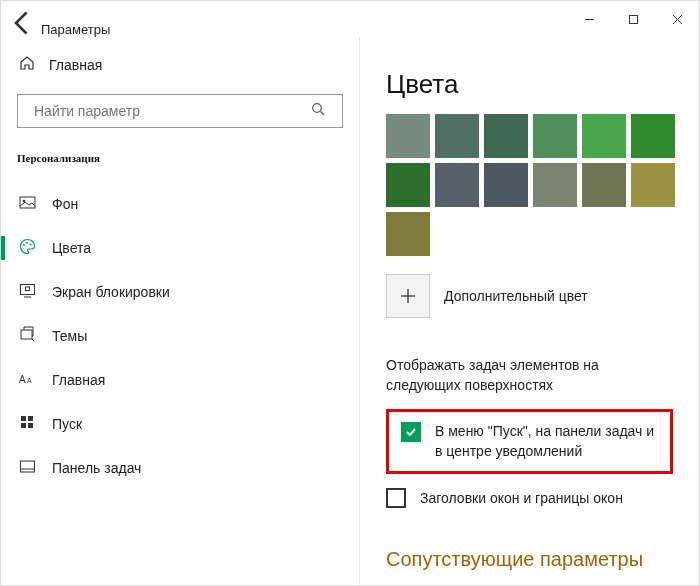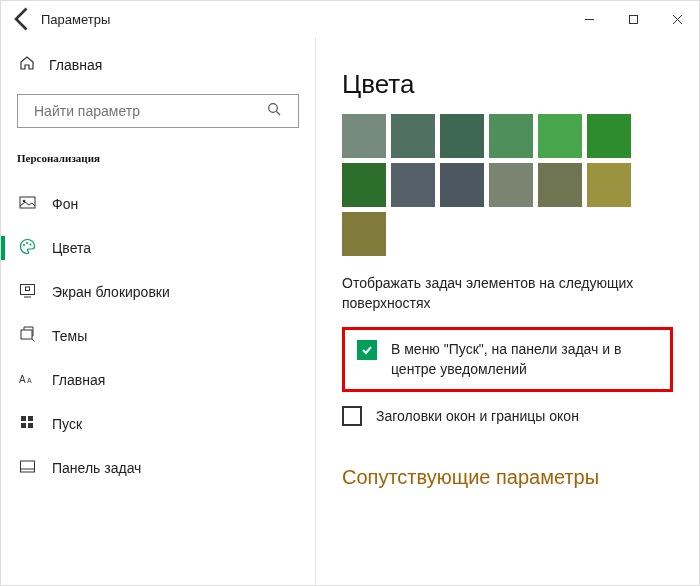--- a/index.html
+++ b/index.html
@@ -1,28 +1,28 @@
 <!DOCTYPE html>
 <html><head>
 <meta charset="utf-8">
 <style>
   * { box-sizing: border-box; margin: 0; padding: 0; font-family: "Segoe UI", Arial, sans-serif; }
   html, body { width: 700px; height: 586px; background: #fff; overflow: hidden; }
 
   .window { display: flex; flex-direction: column; width: 100%; height: 100%; border: 1px solid #ddd; }
 
-  .titlebar { display: flex; align-items: center; height: 36px; padding-left: 8px; }
+  .titlebar { display: flex; align-items: flex-end; height: 36px; padding-left: 8px; }
   .tb-back { width: 28px; display:flex; align-items:center; justify-content:center; font-size:16px; color:#333;}
   .tb-title { font-size: 13px; color:#222; margin-left:4px; }
   .sysbtns { margin-left:auto; display:flex; }
   .sysbtn { width:44px; height:36px; display:flex; align-items:center; justify-content:center; font-size:11px; color:#333; }
   .sysbtn svg { width:11px; height:11px; }
 
   .main { flex:1; display:flex; overflow:hidden; }
-  .sidebar { width:315px; border-right:1px solid #e6e6e6; padding:18px 16px 0 16px; }
+  .sidebar { width:359px; border-right:1px solid #e6e6e6; padding:18px 16px 0 16px; }
   .home-row { display:flex; align-items:center; gap:14px; font-size:14px; color:#222; margin-bottom:20px; margin-left:2px;}
   .home-row svg { width:16px; height:16px; }
 
   .search { display:flex; align-items:center; border:1px solid #999; height:34px; padding:0 16px; margin-bottom:24px; }
   .search input { border:none; flex:1; font-size:14px; outline:none; background:transparent; }
   .search .sicon { font-size:14px; color:#555; }
 
   .side-heading { font-size:11px; font-weight:600; margin-bottom:18px; color:#111;font-family:Liberation Serif, serif;}
   .nav-item { display:flex; align-items:center; gap:16px; height:44px; font-size:14px; color:#222; cursor:pointer; padding-left:2px;}
   .nav-item.active { position:relative; }
@@ -169,20 +169,29 @@
           <div class="swatch" style="background: rgb(46, 139, 46);"></div>
           <div class="swatch" style="background: rgb(45, 110, 45);"></div>
           <div class="swatch" style="background: rgb(85, 96, 105);"></div>
           <div class="swatch" style="background: rgb(76, 87, 96);"></div>
           <div class="swatch" style="background: rgb(123, 132, 113);"></div>
           <div class="swatch" style="background: rgb(111, 117, 83);"></div>
           <div class="swatch" style="background: rgb(156, 147, 65);"></div>
           <div class="swatch" style="background: rgb(128, 123, 58);"></div>
         </div>
 
+      <div class="addcolor">
+        <div class="addbtn">
+          <svg width="18" height="18" viewBox="0 0 18 18">
+              <line x1="9" y1="2" x2="9" y2="16" stroke="#333" stroke-width="1.3"></line>
+              <line x1="2" y1="9" x2="16" y2="9" stroke="#333" stroke-width="1.3"></line>
+            </svg>
+        </div>
+        <div class="addlabel">Дополнительный цвет</div>
+      </div>
 
       <div class="subhead">Отображать задач элементов на следующих поверхностях</div>
 
       <div class="highlight">
         <div class="chk checked">
           <svg viewBox="0 0 12 12">
               <path d="M2 6 L5 9 L10 3" stroke="#fff" stroke-width="2" fill="none"></path>
             </svg>
         </div>
         <div class="opt-label">В меню "Пуск", на панели задач и в центре уведомлений</div>

